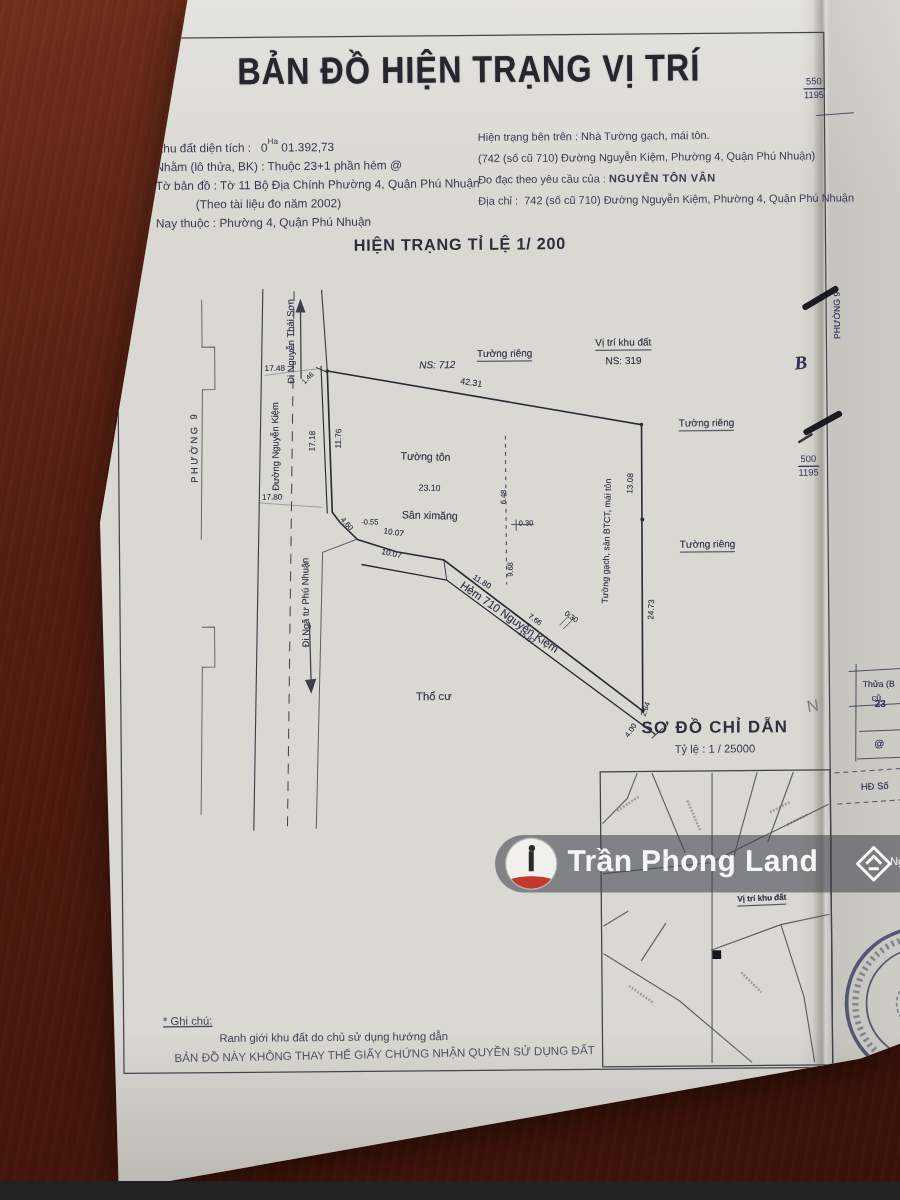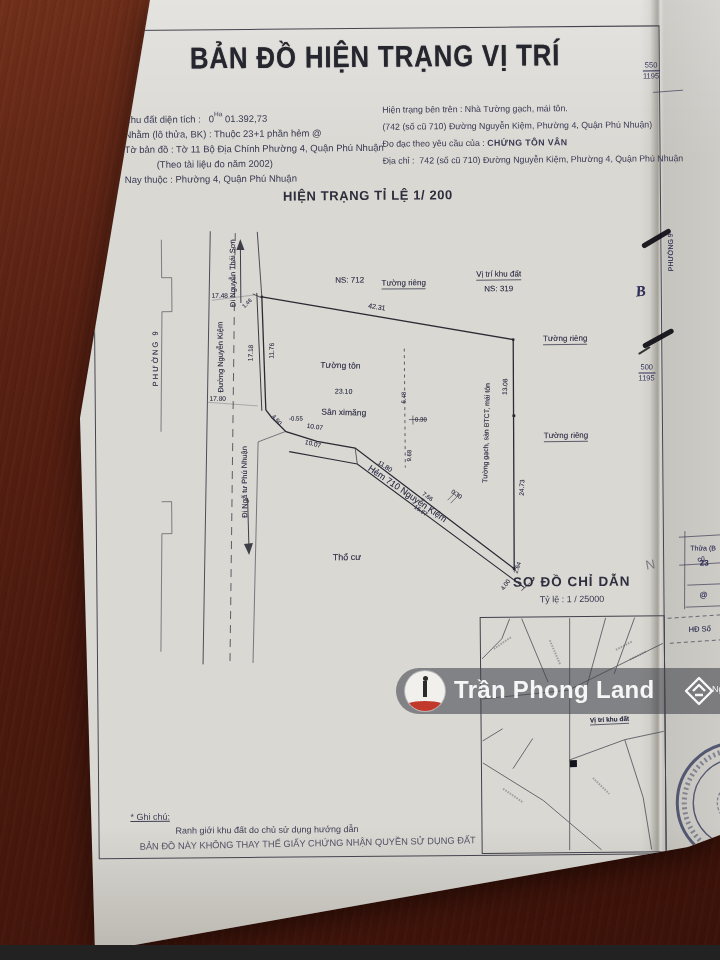--- a/index.html
+++ b/index.html
@@ -37,21 +37,21 @@
   .lbl.gy{color:#787880;text-shadow:none;}
   .lbl.sp{letter-spacing:2px;}
   .lbl.b{font-weight:bold;}
   .lbl.serif{font-family:"Liberation Serif",serif;font-weight:bold;font-style:italic;}
   .sodoT{position:absolute;left:478px;top:576px;width:185px;text-align:center;font-weight:bold;
     font-size:13.5px;letter-spacing:1px;color:#2e2e3e;}
   .sodoS{position:absolute;left:478px;top:596px;width:185px;text-align:center;font-size:9px;color:#393952;}
   .inset{position:absolute;left:478px;top:618px;width:183px;height:235px;border:1px solid #41414b;}
   .sq{position:absolute;left:567px;top:762px;width:7px;height:7px;background:#14141c;}
   .notes{position:absolute;color:#3f3f55;font-size:9px;}
-  .frac{position:absolute;font-size:7.5px;line-height:10px;color:#31315a;}
+  .frac{position:absolute;text-align:center;font-size:7.5px;line-height:10px;color:#31315a;}
   .frac .top{border-bottom:1px solid #31315a;padding:0 2px;}
   .wm{position:absolute;left:396px;top:668px;width:324px;height:46px;
     background:rgba(66,68,76,.58);border-radius:23px 0 0 23px;overflow:hidden;}
   .wm-logo{position:absolute;left:9px;top:3px;width:40px;height:40px;border-radius:50%;
     background:#f1f0ec;overflow:hidden;box-shadow:0 0 0 1px rgba(255,255,255,.4);}
   .wm-ground{position:absolute;left:-4px;bottom:-6px;width:48px;height:16px;border-radius:50%;background:#c0392b;}
   .wm-man{position:absolute;left:18px;top:10px;width:4px;height:16px;background:#2b2b2b;}
   .wm-head{position:absolute;left:17.5px;top:5px;width:5px;height:5px;border-radius:50%;background:#2b2b2b;}
   .wm-text{position:absolute;left:58px;top:8px;font-size:24px;font-weight:bold;color:rgba(255,255,255,.93);letter-spacing:.3px;text-align:right;}
   .wm-side{position:absolute;left:316px;top:16px;font-size:9px;color:rgba(255,255,255,.9);}
@@ -85,21 +85,21 @@
         <div>Tờ bản đồ : Tờ 11 Bộ Địa Chính Phường 4, Quận Phú Nhuận</div>
         <div class="ind">(Theo tài liệu đo năm 2002)</div>
         <div>Nay thuộc : Phường 4, Quận Phú Nhuận</div>
       </div>
 
       <div class="infoR">
         <div>Hiện trạng bên trên : Nhà Tường gạch, mái tôn.</div>
         <div>(742 (số cũ 710) Đường Nguyễn Kiệm, Phường 4, Quận Phú Nhuận)</div>
         <div>
           <span>Đo đạc theo yêu cầu của :</span>
-          <span class="bname">CHỨNG TÔN VÂN</span>
+          <span class="bname">NGUYỄN TÔN VÂN</span>
         </div>
         <div>
           <span>Địa chỉ :</span>&nbsp;
           <span>742 (số cũ 710) Đường Nguyễn Kiệm, Phường 4, Quận Phú Nhuận</span>
         </div>
       </div>
 
       <div class="sub">HIỆN TRẠNG TỈ LỆ 1/ 200</div>
 
       <svg width="720" height="960" viewBox="0 0 720 960">
@@ -175,21 +175,21 @@
         </g>
         <g stroke="#2c3155" fill="none">
           <circle cx="734" cy="806" r="60" stroke-width="3" opacity="0.75"></circle>
           <circle cx="734" cy="806" r="44" stroke-width="1.4" opacity="0.75"></circle>
           <circle cx="734" cy="806" r="53" stroke-width="5" stroke-dasharray="2 3" opacity="0.45"></circle>
           <circle cx="734" cy="806" r="20" stroke-width="1.2" stroke-dasharray="3 2" opacity="0.5"></circle>
         </g>
       </svg>
 
       <div id="plat-labels">
-            <div class="lbl" style="left: 351px; top: 280px; font-size: 8px; transform: translate(-50%, -50%) rotate(0deg);">NS: 712</div>
+            <div class="lbl" style="left: 351px; top: 292px; font-size: 8px; transform: translate(-50%, -50%) rotate(0deg); font-style: italic;">NS: 712</div>
             <div class="lbl u" style="left: 405px; top: 284px; font-size: 8px; transform: translate(-50%, -50%) rotate(0deg);">Tường riêng</div>
             <div class="lbl u" style="left: 500px; top: 276px; font-size: 8px; transform: translate(-50%, -50%) rotate(0deg);">Vị trí khu đất</div>
             <div class="lbl" style="left: 500px; top: 290px; font-size: 8px; transform: translate(-50%, -50%) rotate(0deg);">NS: 319</div>
             <div class="lbl" style="left: 378px; top: 307px; font-size: 7px; transform: translate(-50%, -50%) rotate(9deg);">42.31</div>
             <div class="lbl" style="left: 221px; top: 294px; font-size: 6.5px; transform: translate(-50%, -50%) rotate(0deg);">17.48</div>
             <div class="lbl" style="left: 218px; top: 397px; font-size: 6.5px; transform: translate(-50%, -50%) rotate(0deg);">17.80</div>
             <div class="lbl" style="left: 234px; top: 272px; font-size: 7.5px; transform: translate(-50%, -50%) rotate(-90deg);">Đi Nguyễn Thái Sơn</div>
             <div class="lbl" style="left: 221px; top: 356px; font-size: 7.5px; transform: translate(-50%, -50%) rotate(-90deg);">Đường Nguyễn Kiệm</div>
             <div class="lbl sp" style="left: 156px; top: 356px; font-size: 7.5px; transform: translate(-50%, -50%) rotate(-90deg);">PHƯỜNG 9</div>
             <div class="lbl" style="left: 244px; top: 481px; font-size: 7.5px; transform: translate(-50%, -50%) rotate(-90deg);">Đi Ngã tư Phú Nhuận</div>

